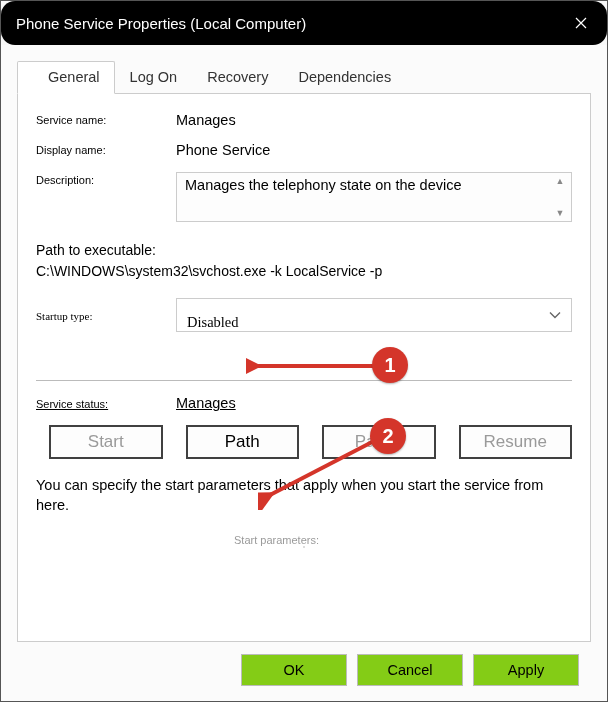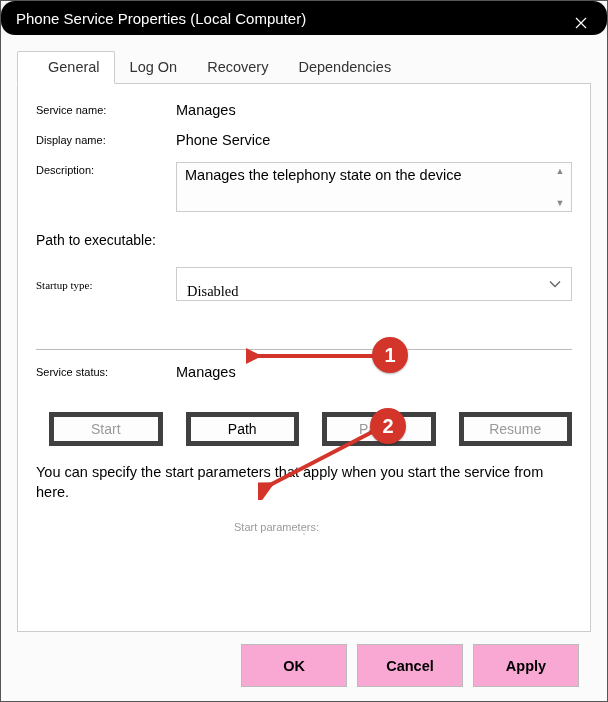--- a/index.html
+++ b/index.html
@@ -157,35 +157,36 @@
     transform: translateY(-50%);
     color: #666;
   }
   hr.sep {
     border: none;
     border-top: 1px solid #bbb;
     margin: 48px 0 14px 0;
   }
   .status-row {
     display: flex;
-    align-items: flex-start;
-    margin-bottom: 32px;
-    font-size: 14.5px;
+    align-items: center;
+    margin-bottom: 14px;
+    font-size: 14.5px;
+    text-decoration: underline;
   }
   .btn-row {
     display: flex;
     gap: 10px;
     margin-bottom: 16px;
   }
   .svc-btn {
     flex: 1;
     height: 34px;
-    border: 5px solid #404040;
+    border: 2px solid #404040;
     background: #fdfdfd;
-    font-size: 14px;
+    font-size: 17px;
     display: flex;
     align-items: center;
     justify-content: center;
     cursor: pointer;
     margin-left: 13px;
   }
   .svc-btn.disabled {
     color: #9a9a9a;
     cursor: default;
   }
@@ -209,29 +210,28 @@
     background: #f5f5f5;
   }
   .footer {
     display: flex;
     justify-content: flex-end;
     gap: 10px;
     padding: 12px 16px 14px 0;
   }
   .dlg-btn {
     width: 106px;
-    height: 43px;
+    height: 32px;
     border: 1px solid #bbb;
-    background: #f9a8d4;
+    background: #84cc16;
     font-size: 14.5px;
     display: flex;
     align-items: center;
     justify-content: center;
     cursor: pointer;
-    font-weight: bold;
   }
   
   .anno-circle {
     position: absolute;
     width: 36px;
     height: 36px;
     border-radius: 50%;
     background: #d4352a;
     color: #fff;
     font-size: 20px;
@@ -287,20 +287,21 @@
           <span>Manages the telephony state on the device</span>
           <div class="desc-scroll">
             <span>▲</span>
             <span>▼</span>
           </div>
         </div>
       </div>
 
       <div class="path-block">
         <div>Path to executable:</div>
+        <div>C:\WINDOWS\system32\svchost.exe -k LocalService -p</div>
       </div>
 
       <div class="startup-row">
         <div class="label-col">Startup type:</div>
         <div class="select-box">
           <span>Disabled</span>
           <span class="chev">
             <svg width="12" height="8" viewBox="0 0 12 8">
                 <path d="M1 1 L6 6 L11 1" stroke="#666" stroke-width="1.4" fill="none"></path>
               </svg>

